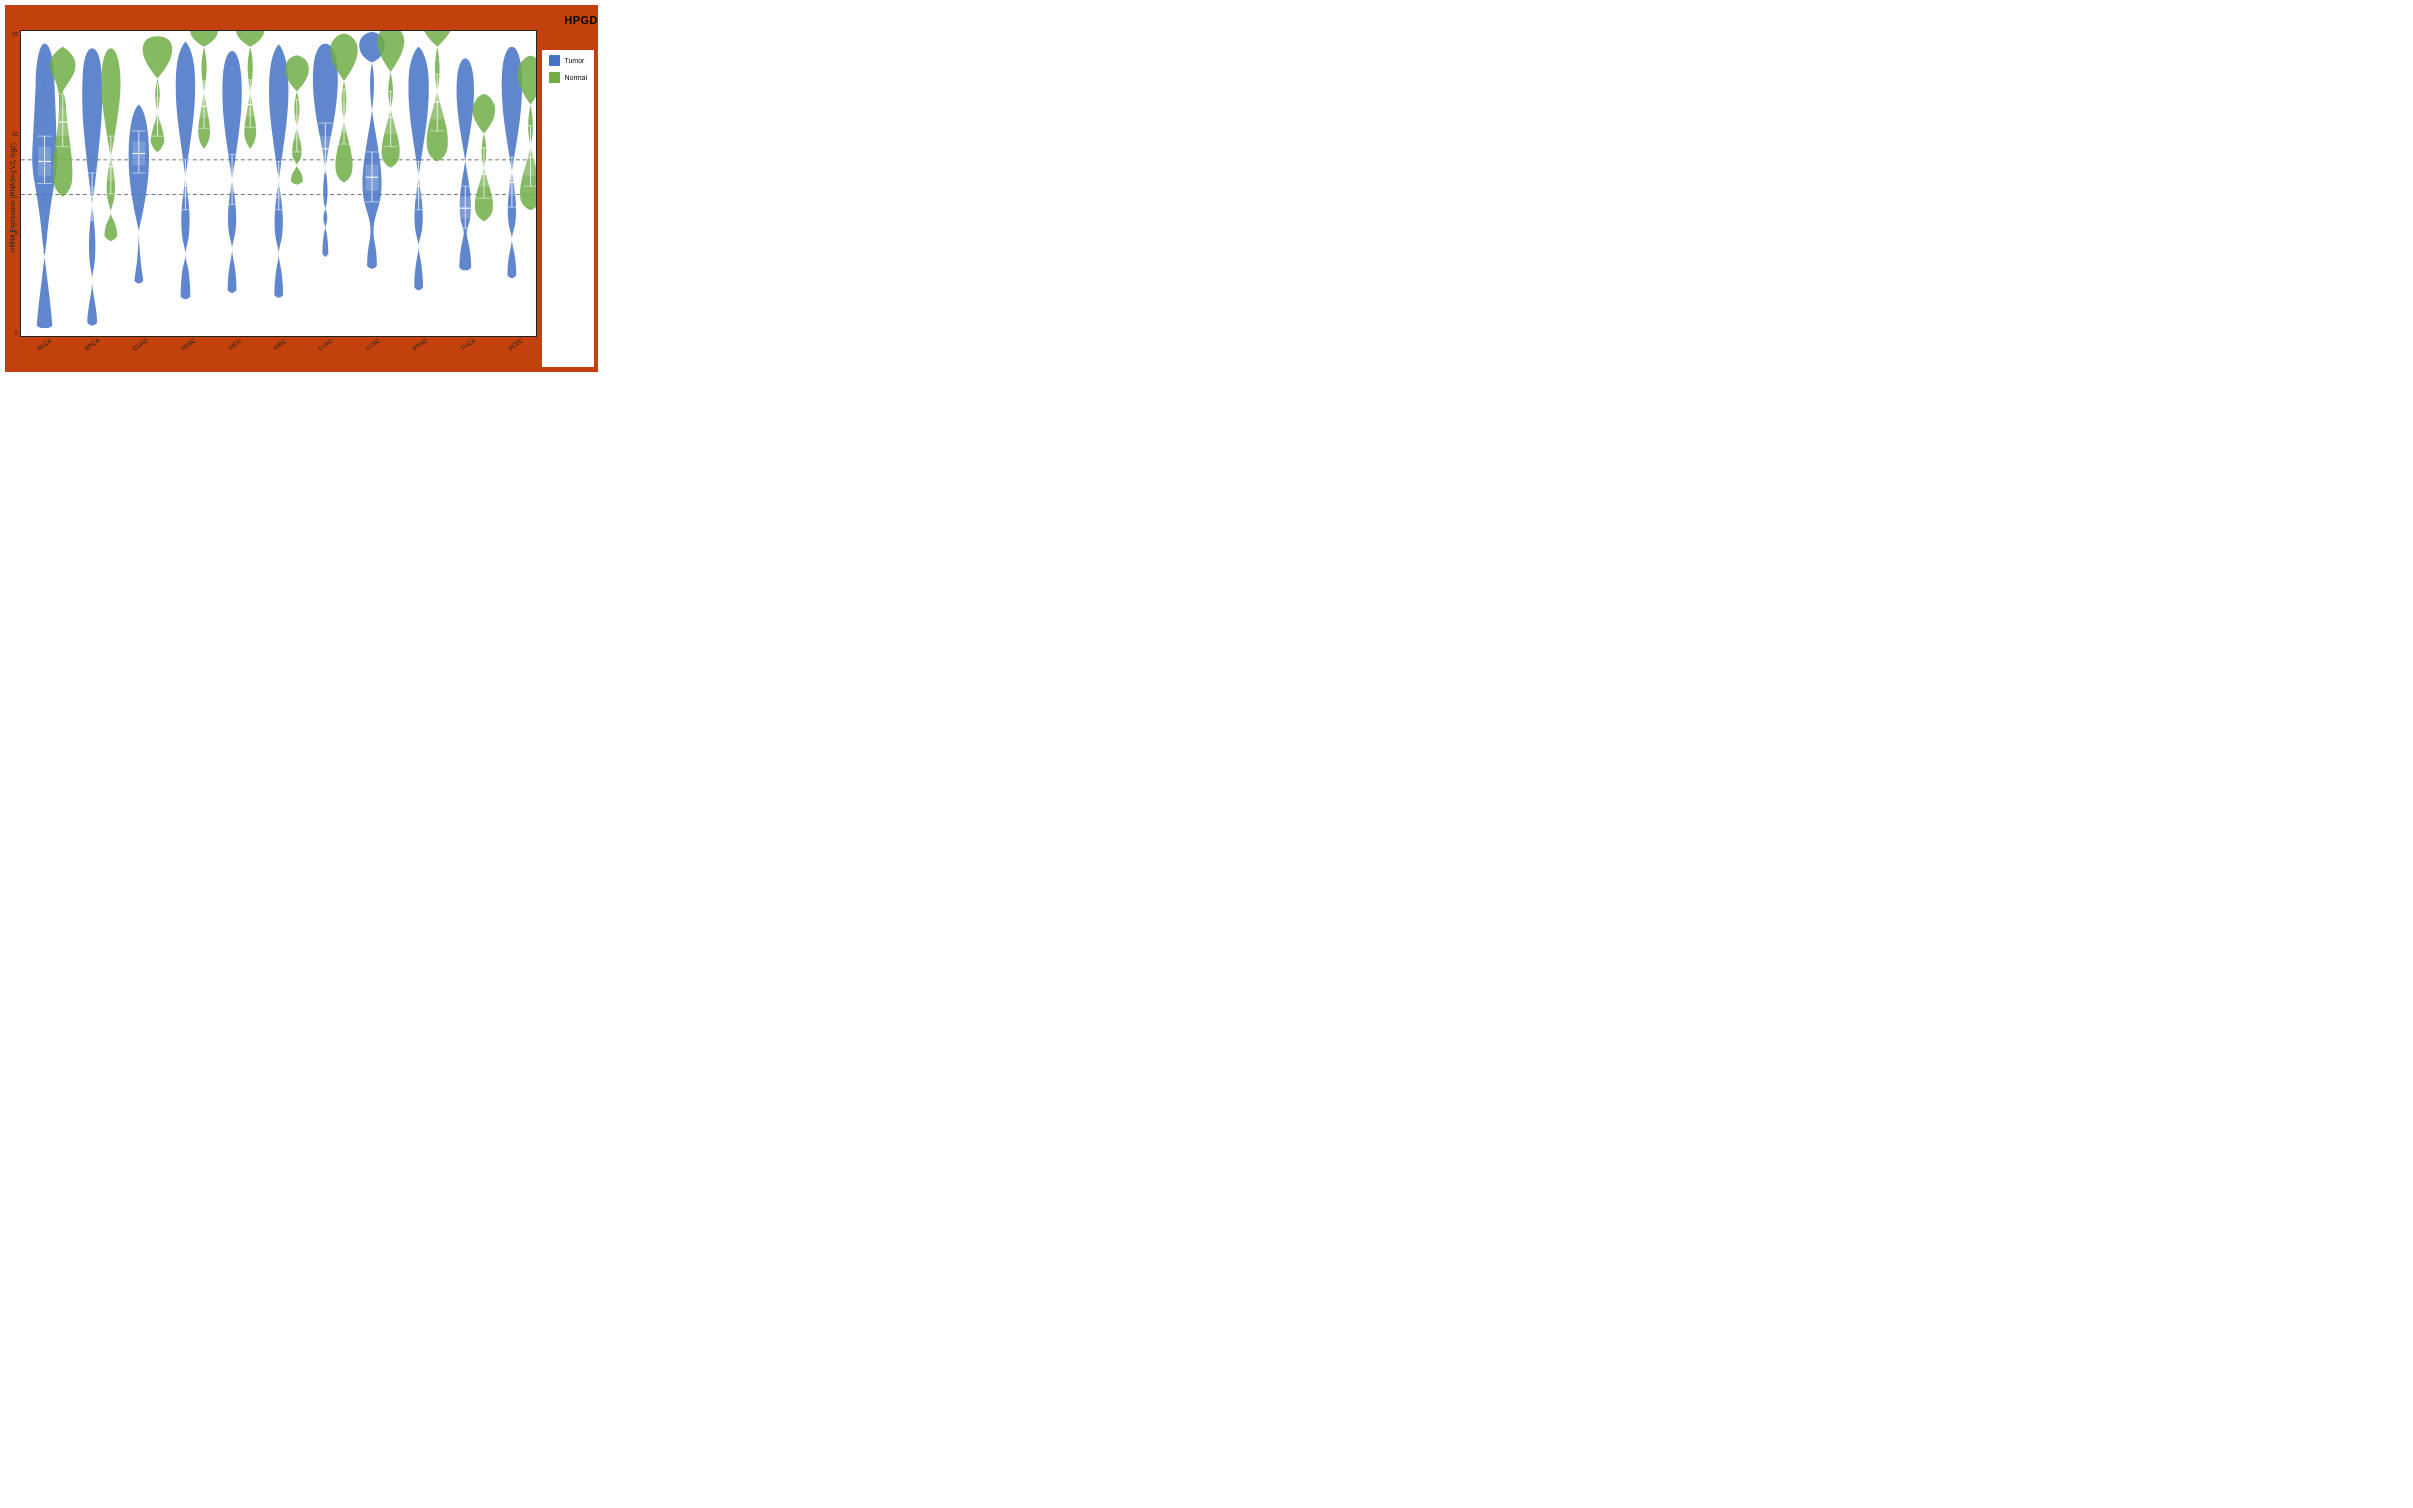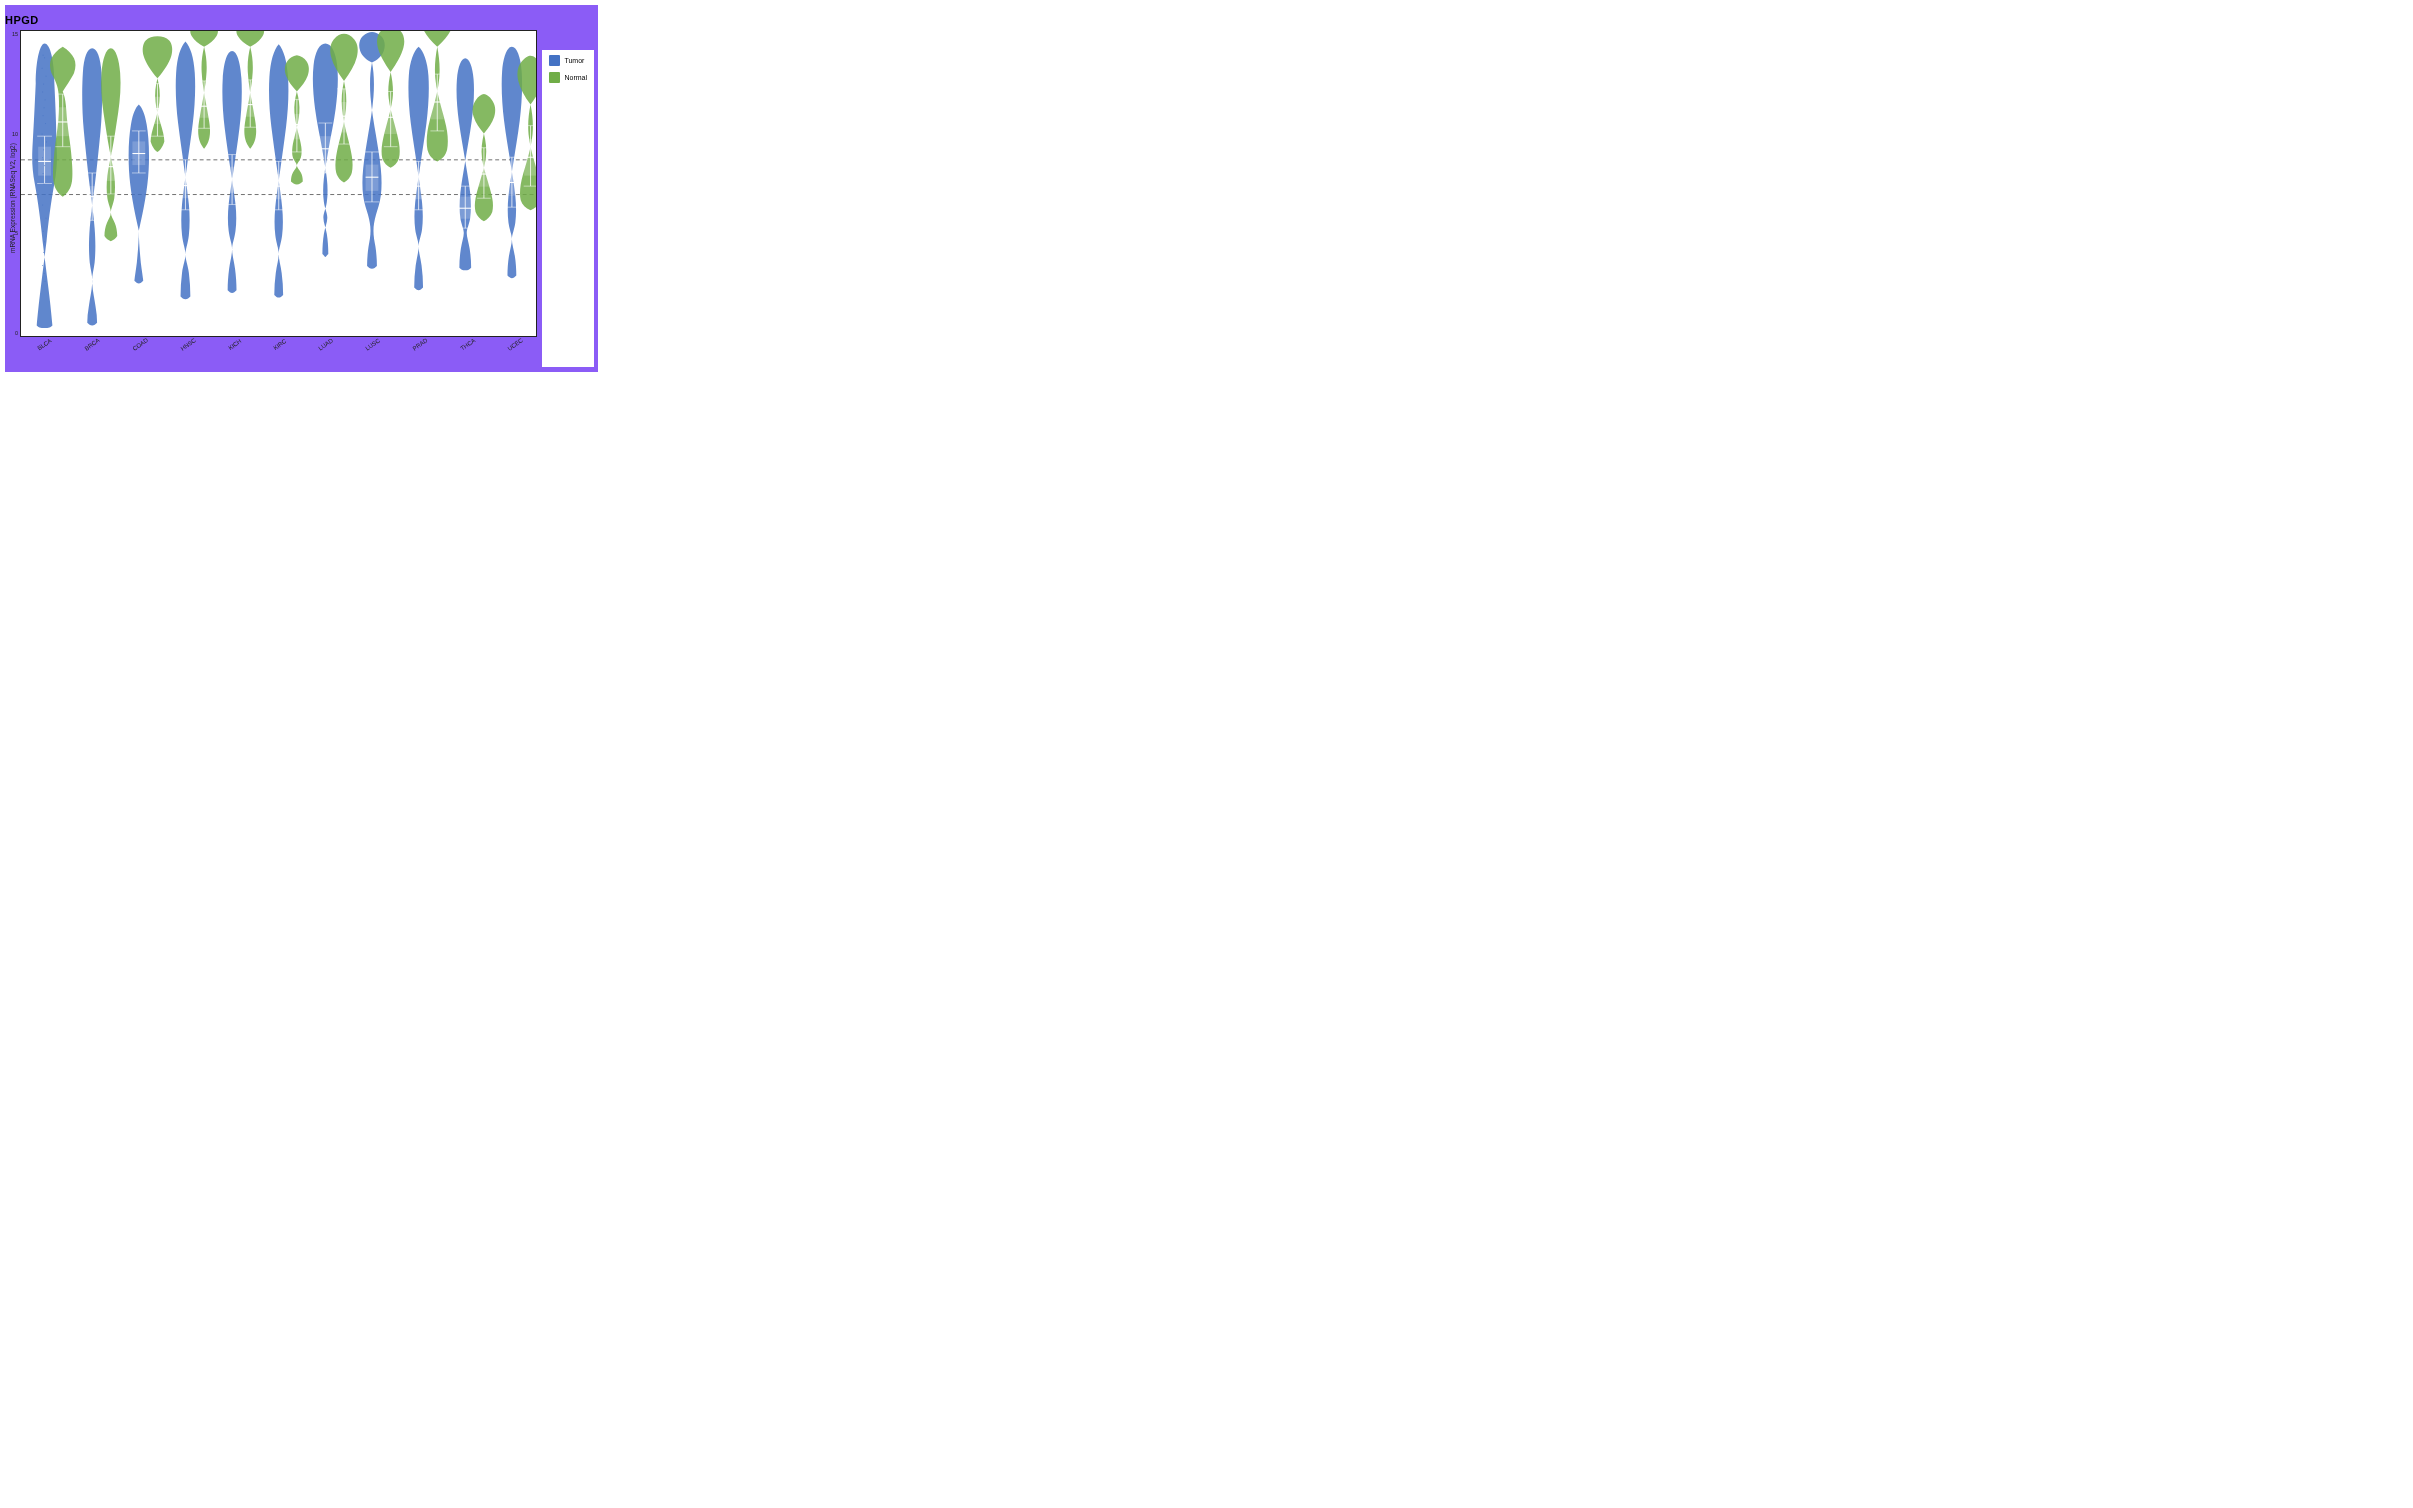--- a/index.html
+++ b/index.html
@@ -8,25 +8,25 @@
       font-family: Arial, sans-serif;
       width: 603px;
       height: 377px;
       display: flex;
       align-items: center;
       justify-content: center;
     }
     .chart-container {
       width: 593px;
       height: 367px;
-      background: #8b5cf6;
+      background: #c2410c;
       position: relative;
       display: flex;
       flex-direction: column;
-      align-items: flex-start;
+      align-items: flex-end;
     }
     .chart-title {
       font-size: 11px;
       font-weight: bold;
       text-align: center;
       margin-top: 9px;
       margin-bottom: 4px;
       letter-spacing: 0.5px;
     }
     .chart-area-wrapper {

